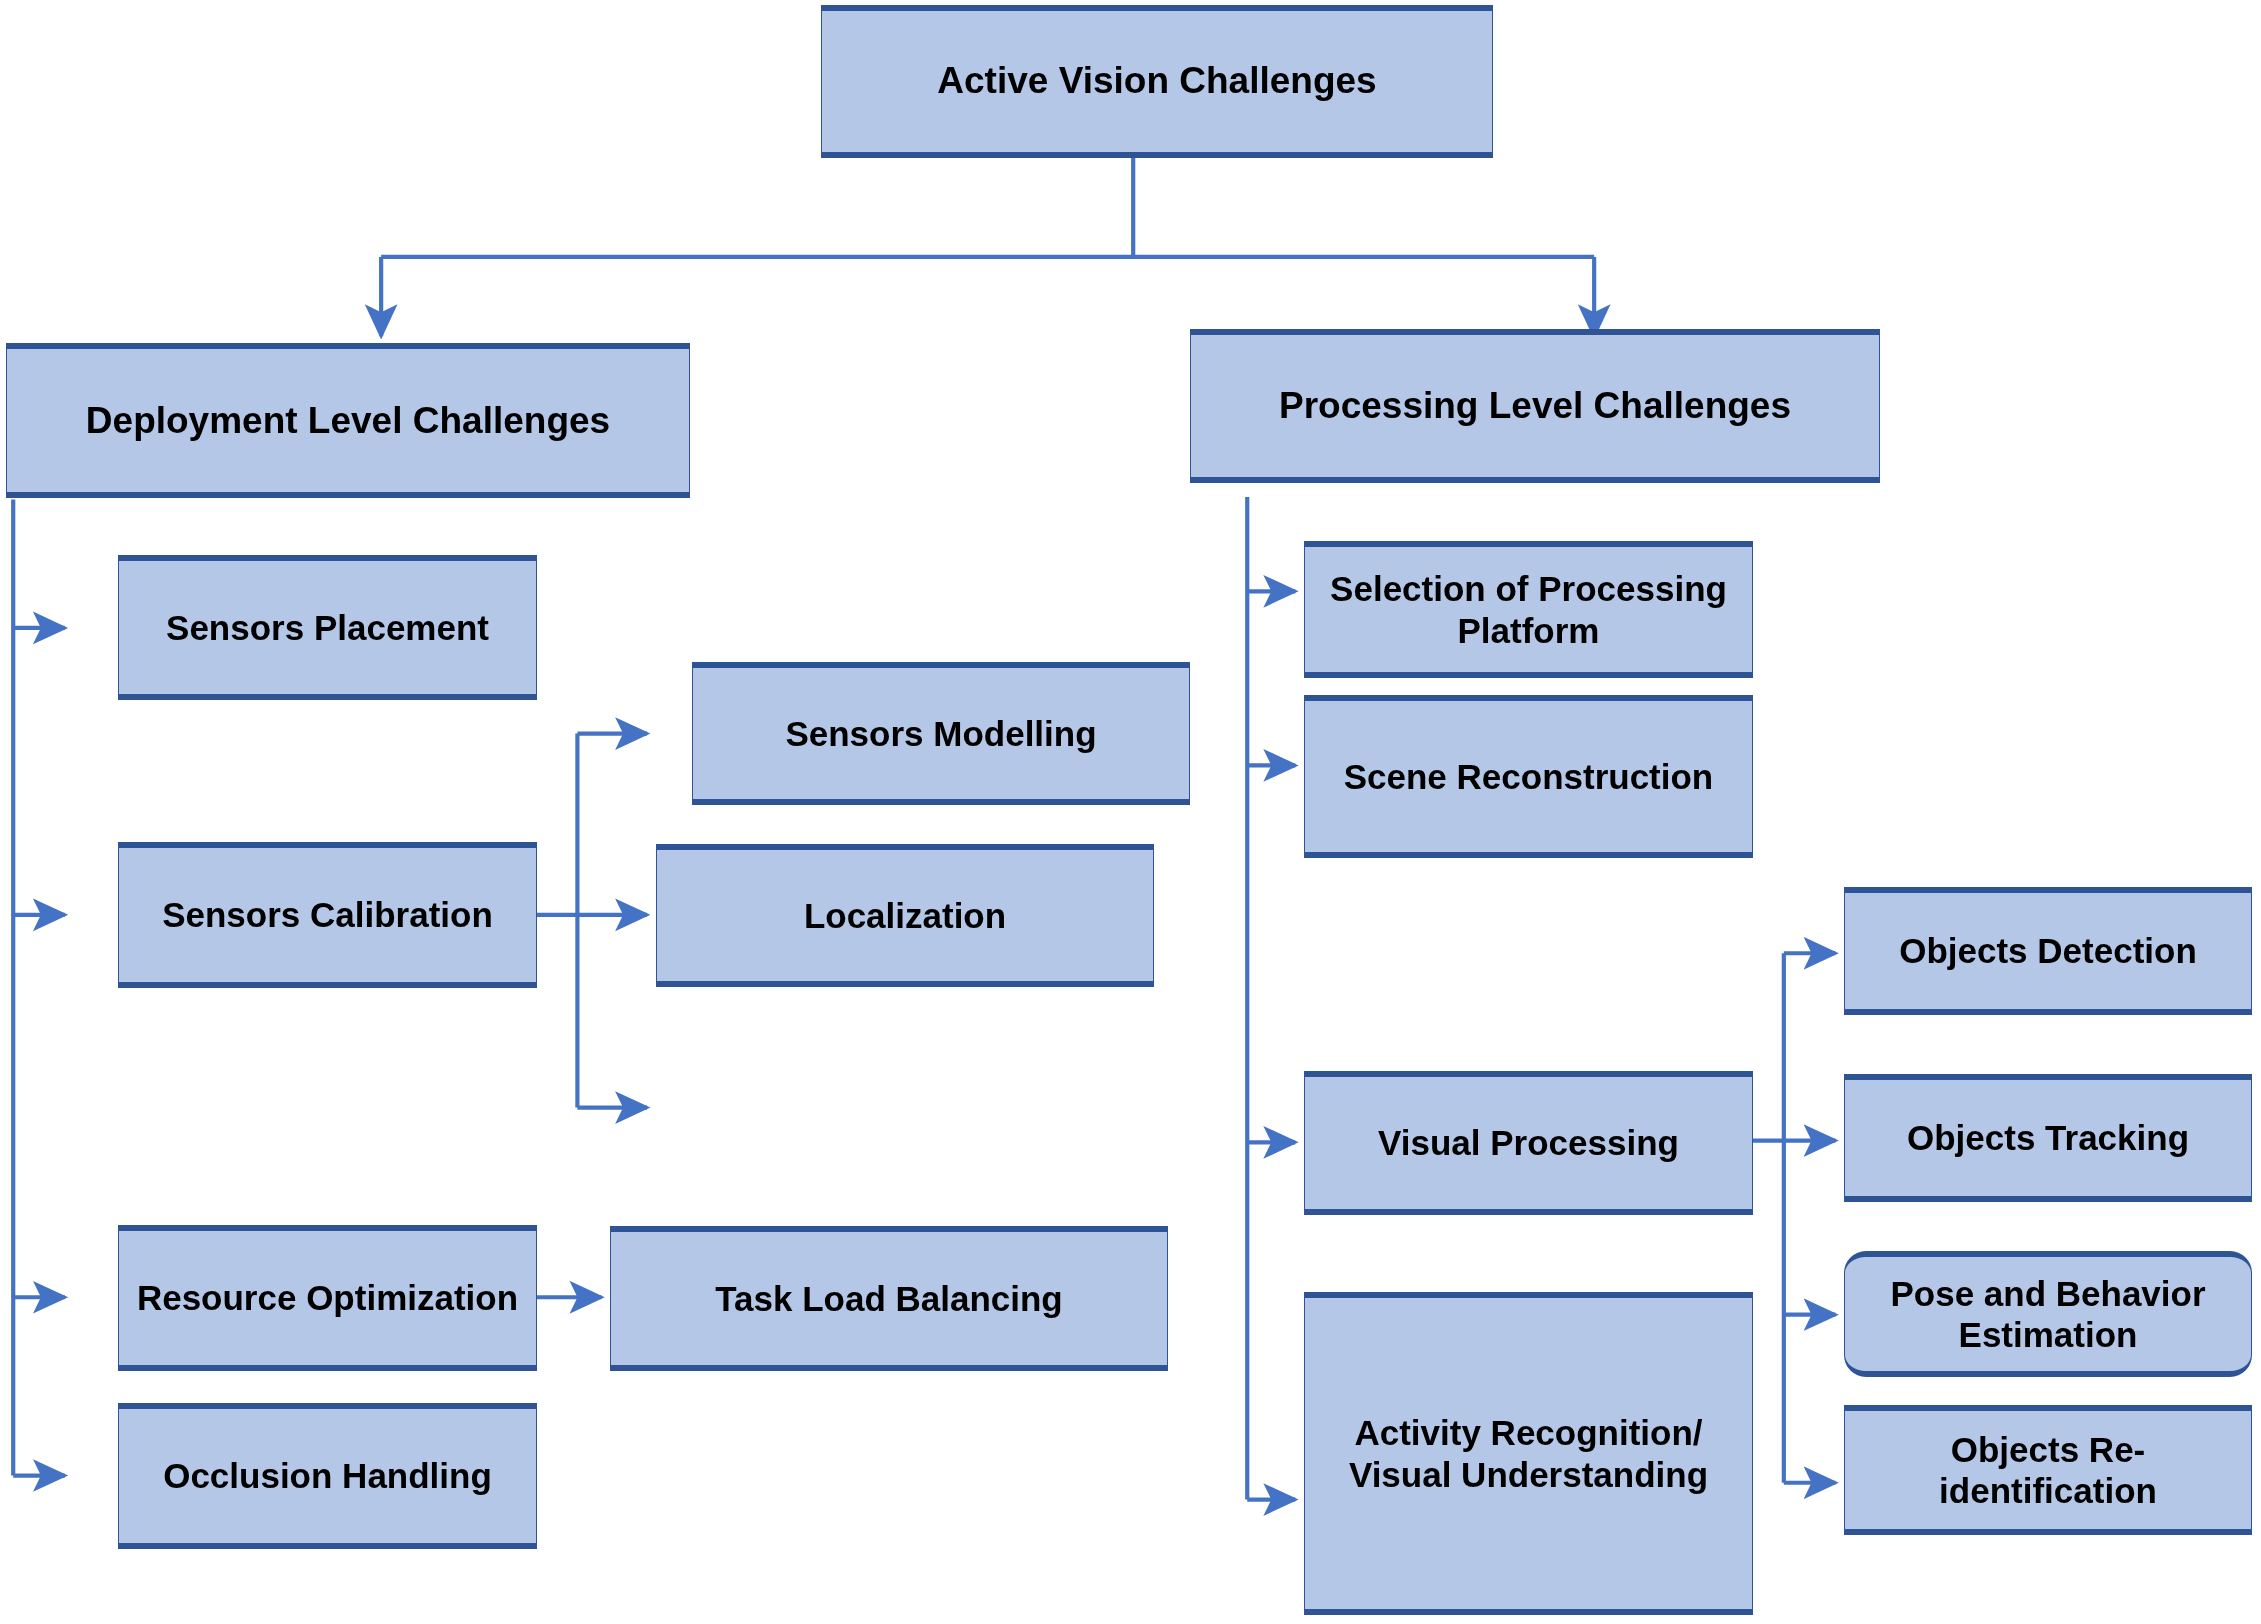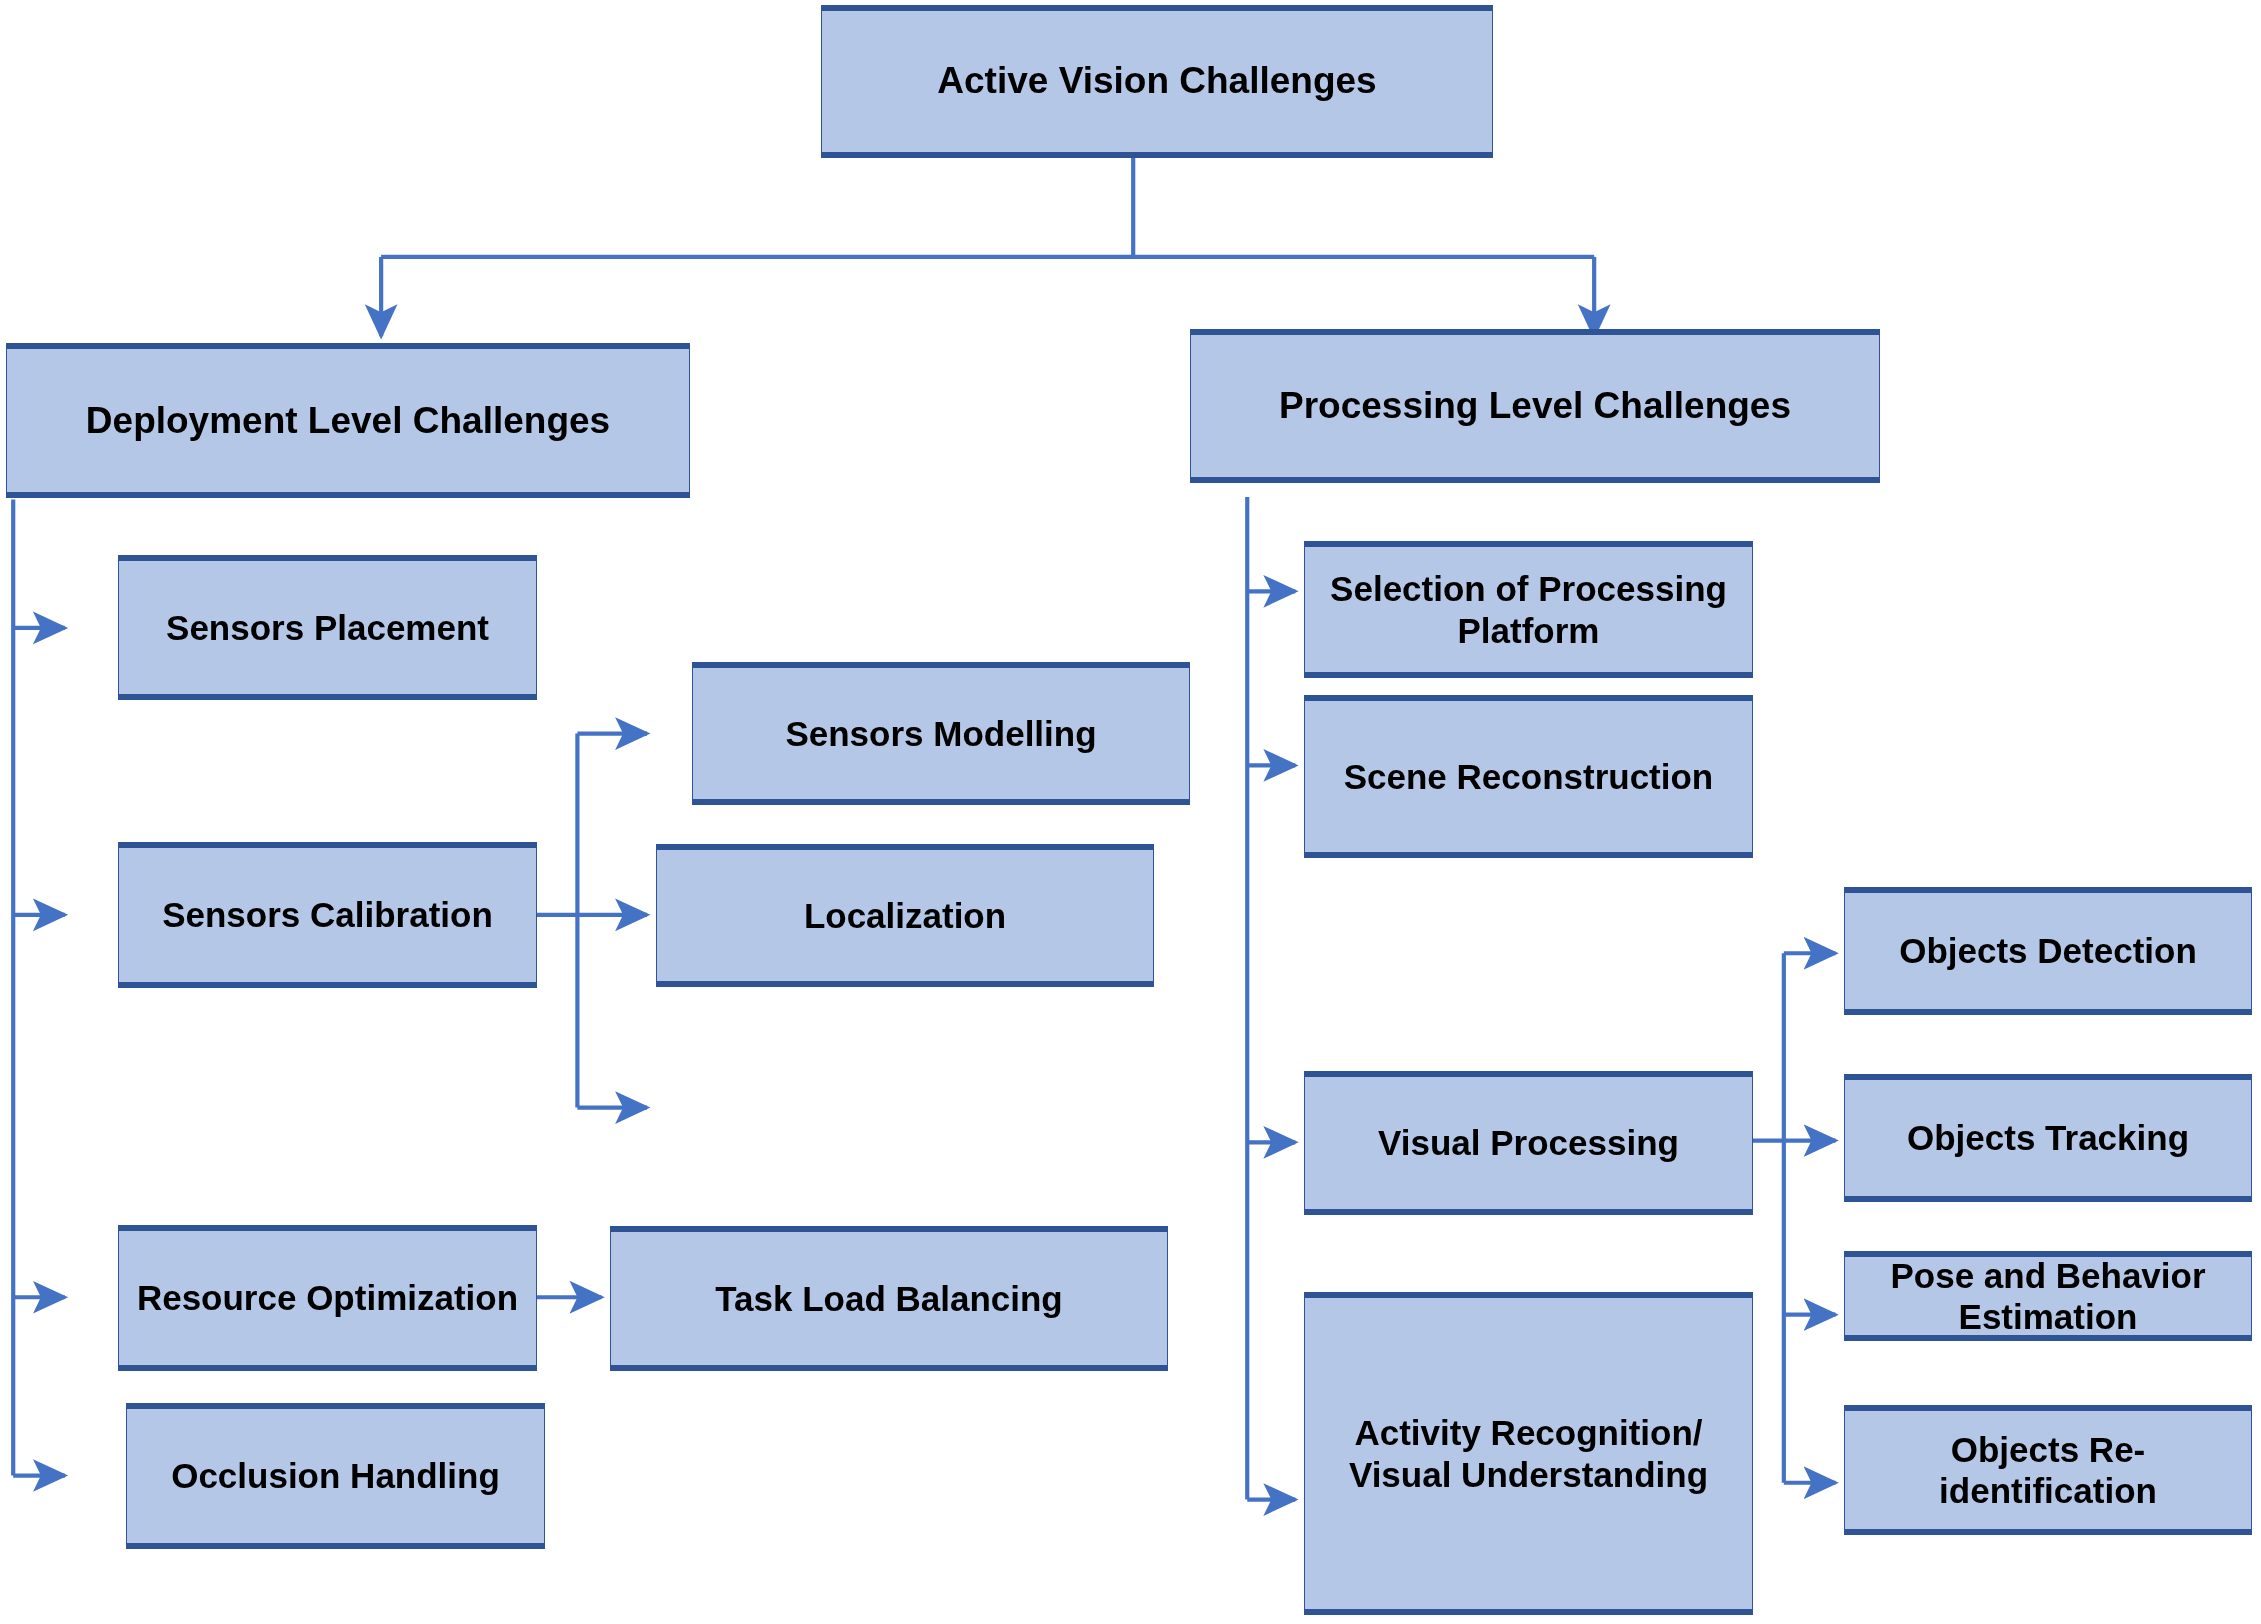--- a/index.html
+++ b/index.html
@@ -115,21 +115,21 @@
   </div>
 
   <div class="node t-leaf" style="left:118px; top:842px; width:419px; height:146px;">
     <span>Sensors Calibration</span>
   </div>
 
   <div class="node t-leaf" style="left:118px; top:1225px; width:419px; height:146px;">
     <span>Resource Optimization</span>
   </div>
 
-  <div class="node t-leaf" style="left:126px; top:1403px; width:419px; height:146px;">
+  <div class="node t-leaf" style="left:118px; top:1403px; width:419px; height:146px;">
     <span>Occlusion Handling</span>
   </div>
 
   <div class="node t-leaf" style="left:692px; top:662px; width:498px; height:143px;">
     <span>Sensors Modelling</span>
   </div>
 
   <div class="node t-leaf" style="left:656px; top:844px; width:498px; height:143px;">
     <span>Localization</span>
   </div>
@@ -156,21 +156,21 @@
   </div>
 
   <div class="node t-leaf" style="left:1844px; top:887px; width:408px; height:128px;">
     <span>Objects Detection</span>
   </div>
 
   <div class="node t-leaf" style="left:1844px; top:1074px; width:408px; height:128px;">
     <span>Objects Tracking</span>
   </div>
 
-  <div class="node t-leaf" style="left:1844px; top:1251px; width:408px; height:90px;">
+  <div class="node t-leaf" style="left:1844px; top:1251px; width:408px; height:126px;border-radius:22px;">
     <span>Pose and Behavior Estimation</span>
   </div>
 
   <div class="node t-leaf" style="left:1844px; top:1405px; width:408px; height:130px;">
     <span>Objects Re-identification</span>
   </div>
 
 </div>
 
 

